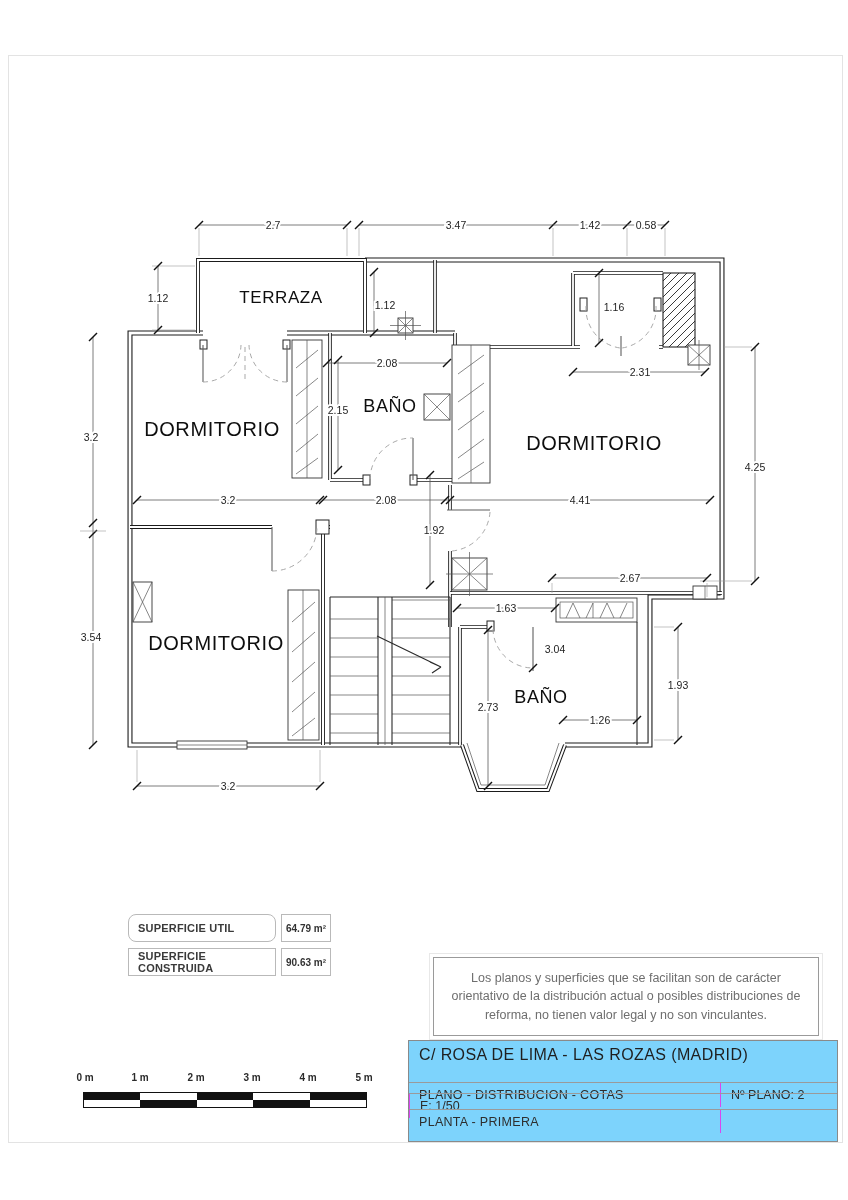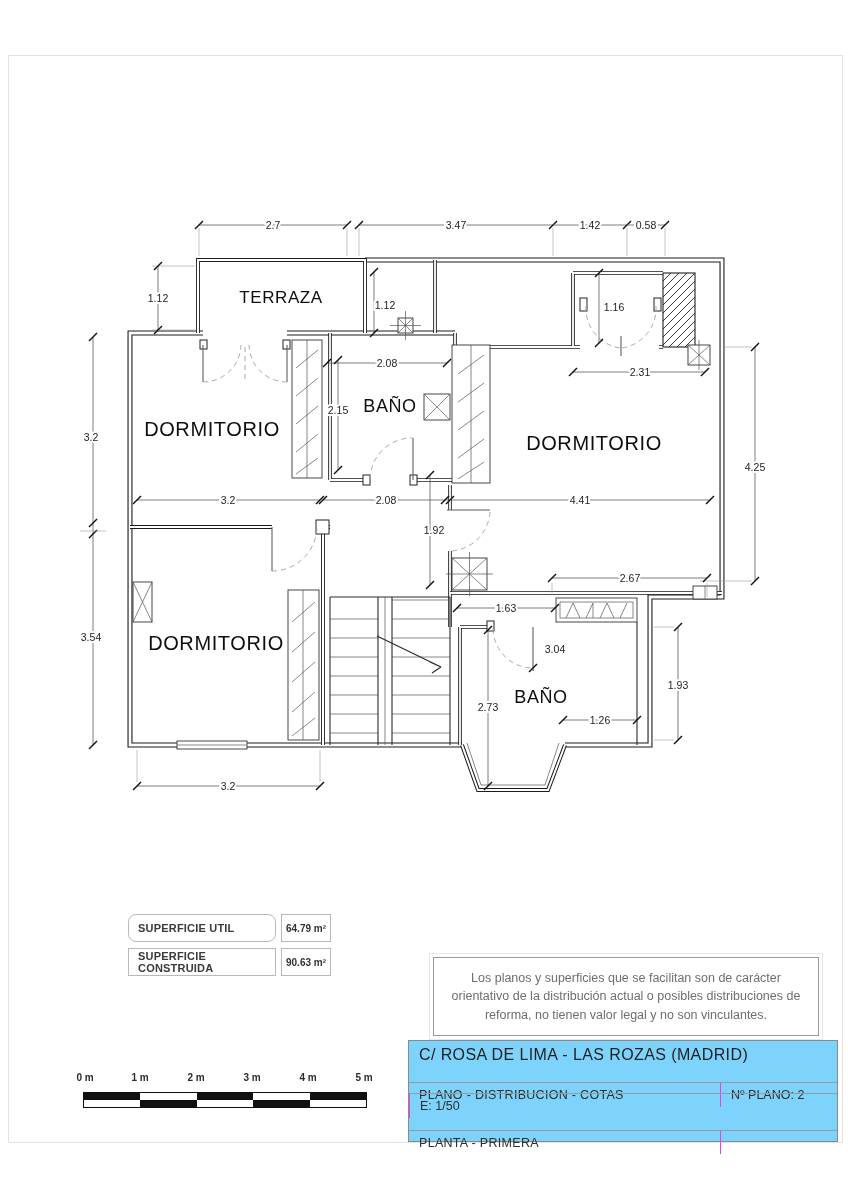--- a/index.html
+++ b/index.html
@@ -330,21 +330,21 @@
 
 <div class="titleblock">
   <div class="tb-address">C/  ROSA DE LIMA - LAS ROZAS   (MADRID)</div>
   <div class="tb-row" style="top:27px;height:25px;margin-top:14px;">
     <div class="tb-cell-l">PLANO   -  DISTRIBUCION - COTAS</div>
     <div class="tb-cell-r">Nº PLANO:  2</div>
   </div>
   <div class="tb-row" style="top:52px;height:25px;">
     <div class="tb-cell-r">E: 1/50</div>
   </div>
-  <div class="tb-row" style="top:89px;height:24px;">
+  <div class="tb-row" style="top:68px;height:24px;">
     <div class="tb-cell-l">PLANTA - PRIMERA</div>
     <div class="tb-cell-r"></div>
   </div>
 </div>
 
 <div class="scalebar">
   <span class="sb-label" style="left:2px;">0 m</span>
   <span class="sb-label" style="left:57px;">1 m</span>
   <span class="sb-label" style="left:113px;">2 m</span>
   <span class="sb-label" style="left:169px;">3 m</span>

